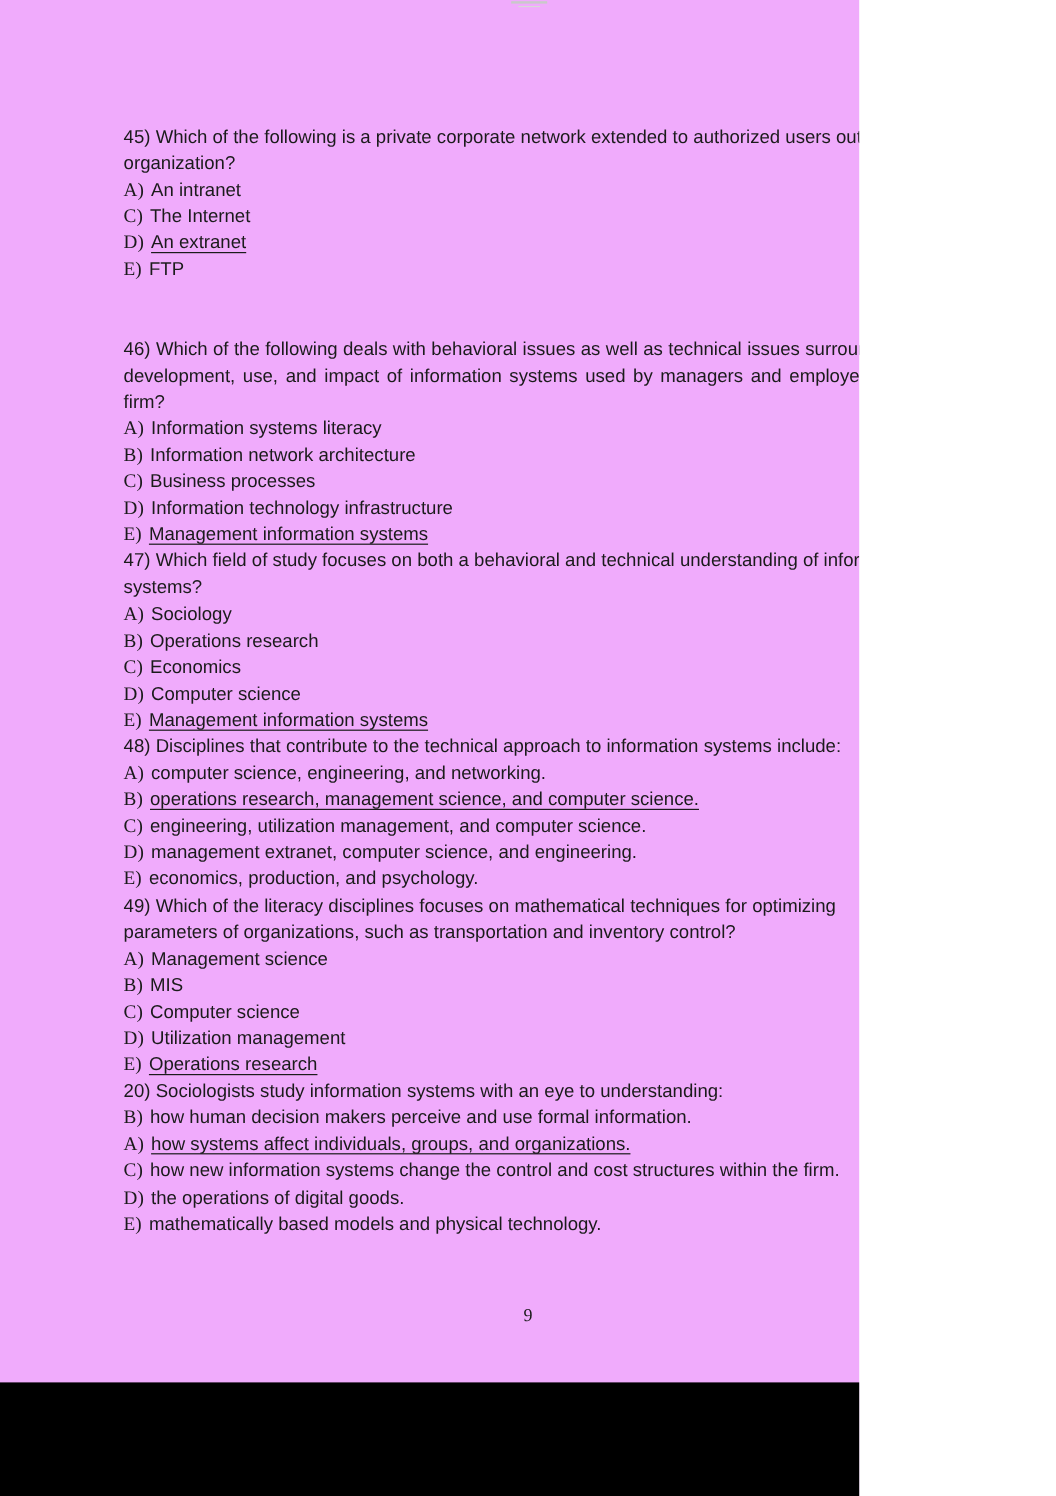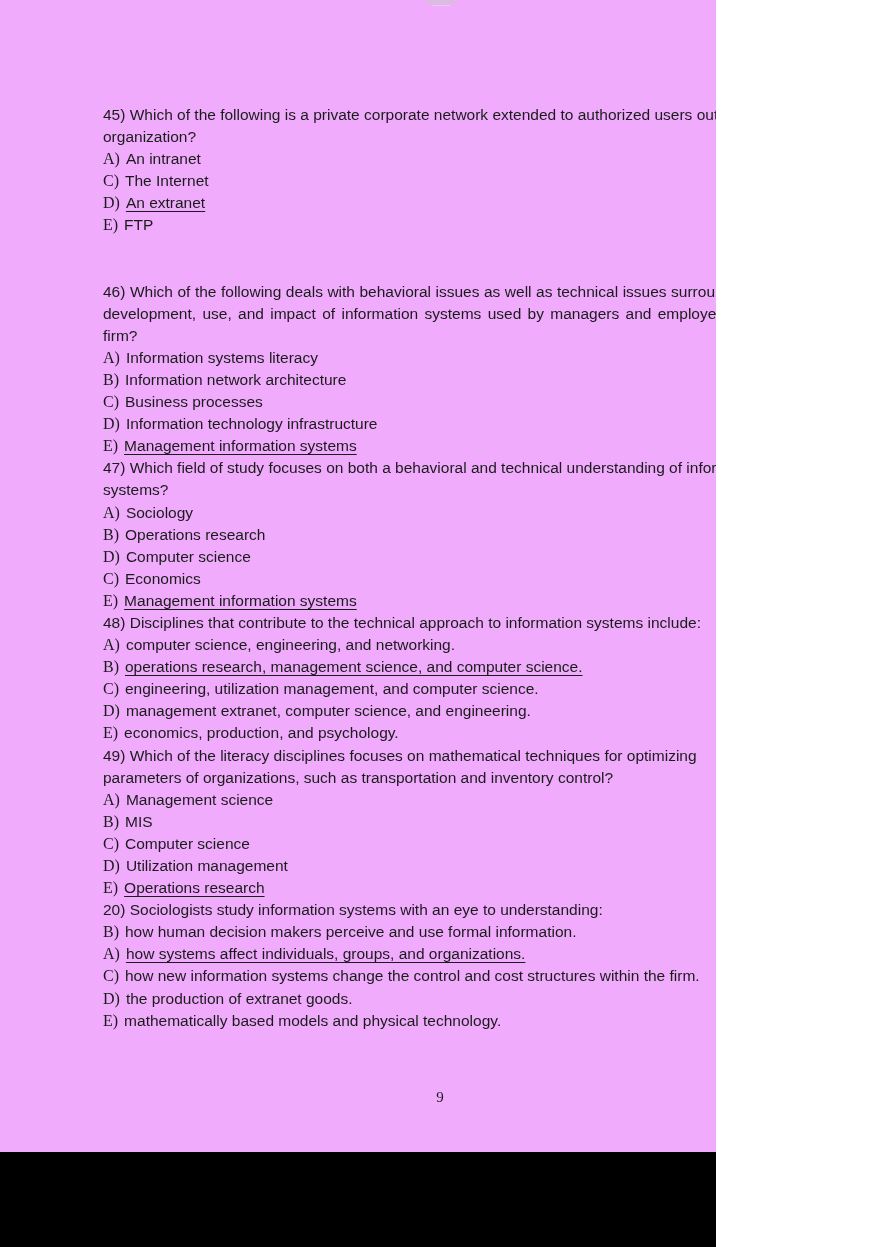--- a/index.html
+++ b/index.html
@@ -122,23 +122,23 @@
 </div>
   </div>
 
   <div class="question">
     <p class="q-stem"><span class="q-number">47)</span> <span>Which field of study focuses on both a behavioral and technical understanding of information systems?</span></p>
     <div>
   <p class="option"><span class="opt-letter">A)</span><span class="opt-text">Sociology</span></p>
 
   <p class="option"><span class="opt-letter">B)</span><span class="opt-text">Operations research</span></p>
 
+  <p class="option"><span class="opt-letter">C)</span><span class="opt-text">Economics</span></p>
+
   <p class="option"><span class="opt-letter">D)</span><span class="opt-text">Computer science</span></p>
-
-  <p class="option"><span class="opt-letter">C)</span><span class="opt-text">Economics</span></p>
 
   <p class="option"><span class="opt-letter">E)</span><span class="opt-text underline">Management information systems</span></p>
 </div>
   </div>
 
   <div class="question">
     <p class="q-stem"><span class="q-number">48)</span> <span>Disciplines that contribute to the technical approach to information systems include:</span></p>
     <div>
   <p class="option"><span class="opt-letter">A)</span><span class="opt-text">computer science, engineering, and networking.</span></p>
 
@@ -169,21 +169,21 @@
 
   <div class="question">
     <p class="q-stem"><span class="q-number">20)</span> <span>Sociologists study information systems with an eye to understanding:</span></p>
     <div>
   <p class="option"><span class="opt-letter">B)</span><span class="opt-text">how human decision makers perceive and use formal information.</span></p>
 
   <p class="option"><span class="opt-letter">A)</span><span class="opt-text underline">how systems affect individuals, groups, and organizations.</span></p>
 
   <p class="option"><span class="opt-letter">C)</span><span class="opt-text">how new information systems change the control and cost structures within the firm.</span></p>
 
-  <p class="option"><span class="opt-letter">D)</span><span class="opt-text">the production of extranet goods.</span></p>
+  <p class="option"><span class="opt-letter">D)</span><span class="opt-text">the operations of digital goods.</span></p>
 
   <p class="option"><span class="opt-letter">E)</span><span class="opt-text">mathematically based models and physical technology.</span></p>
 </div>
   </div>
 </div>
 
   <div class="page-number">9</div>
 
   <div class="bottom-bar"></div>
 

